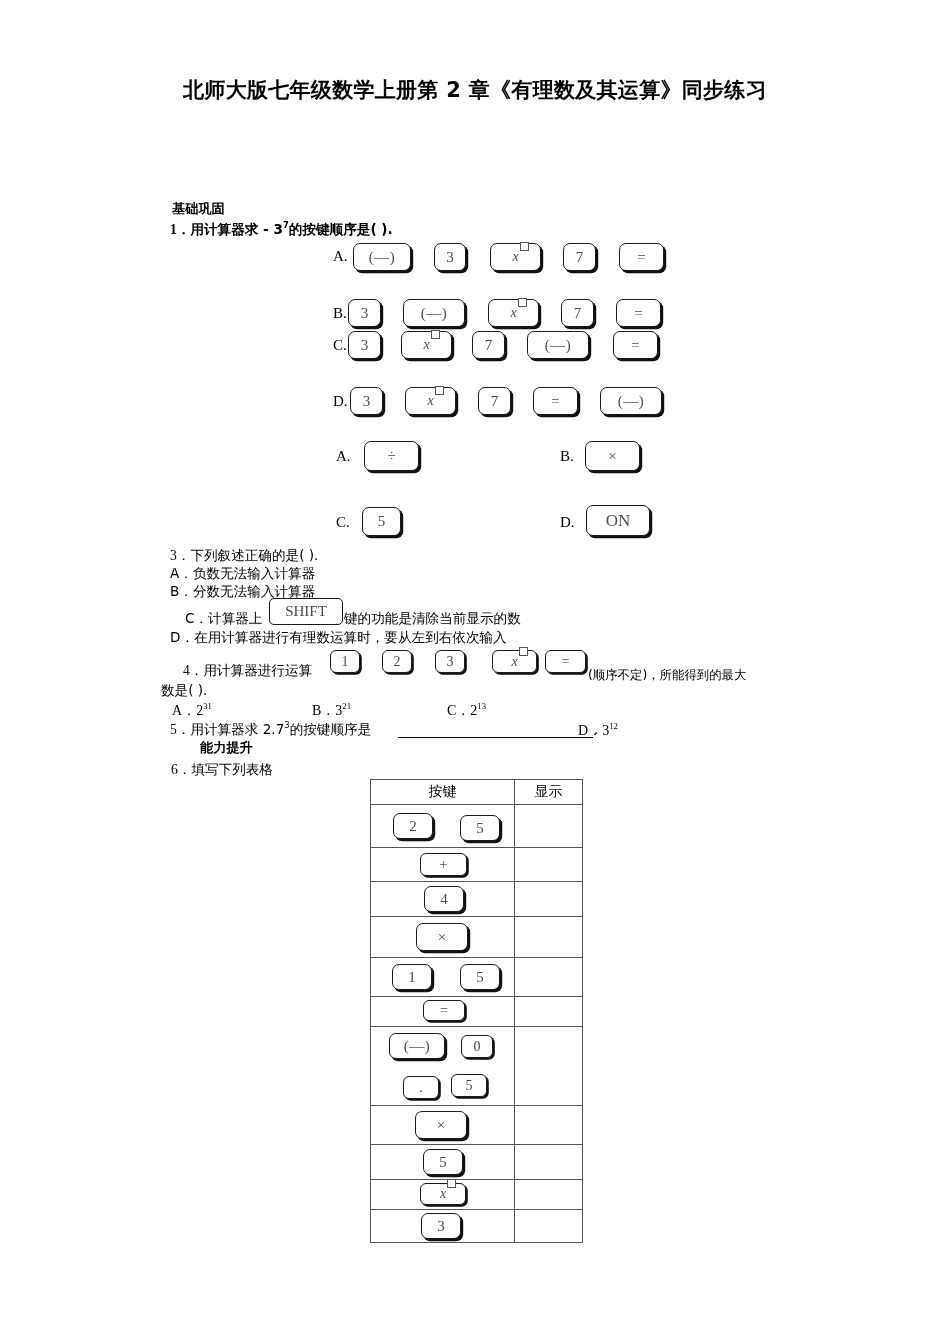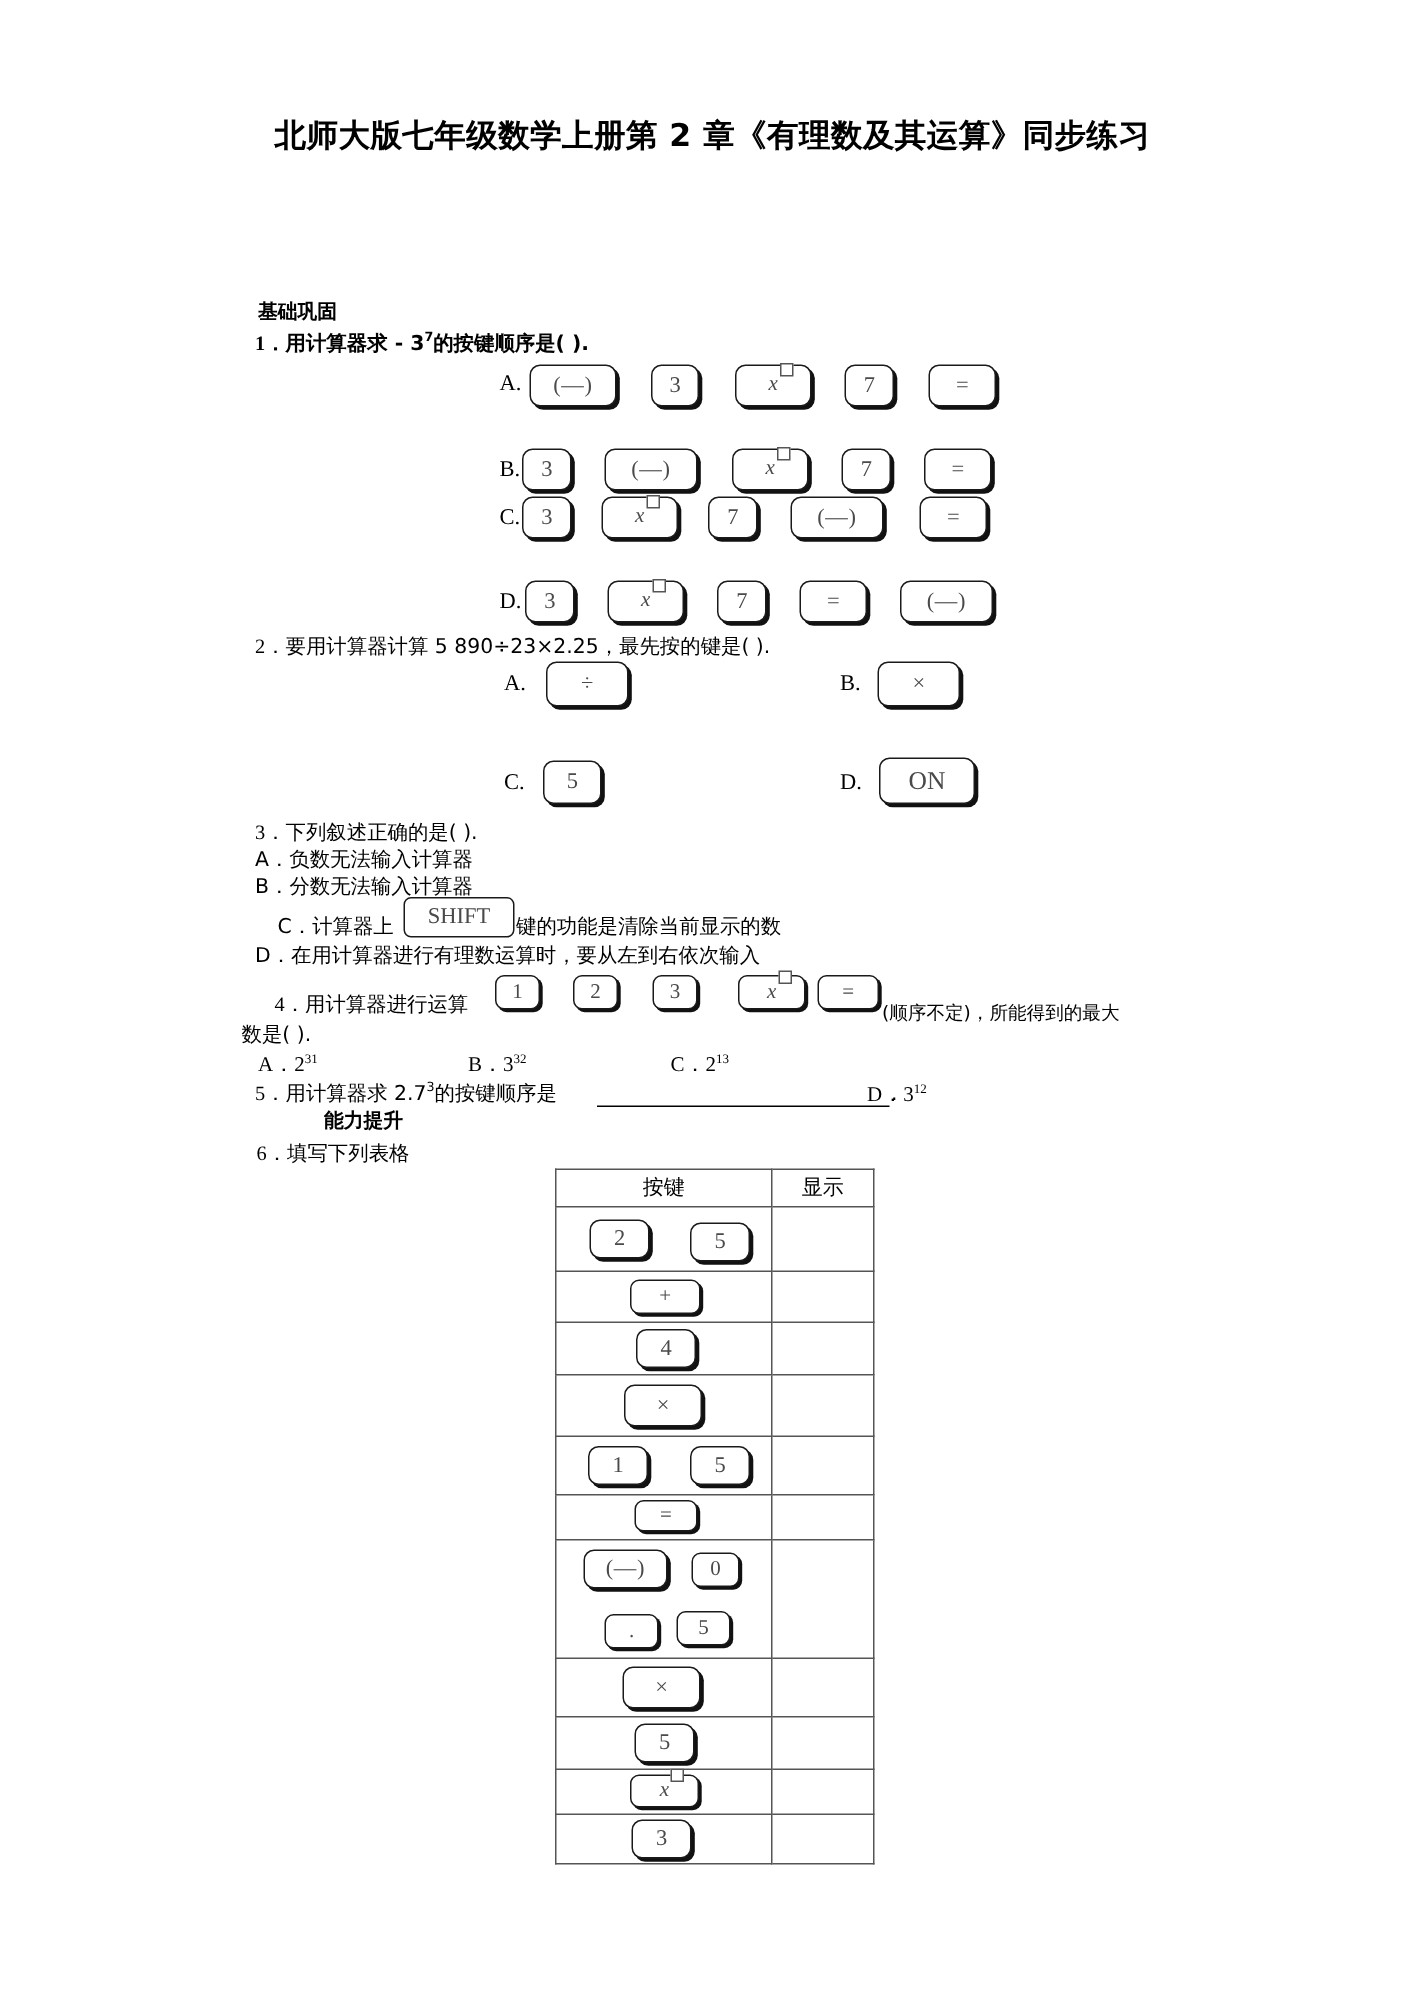--- a/index.html
+++ b/index.html
@@ -185,23 +185,20 @@
   <div class="key lg" style="left:350px; top:387px; width:33px;">3</div>
   <div class="key lg" style="left:405px; top:387px; width:51px;">
       <i class="xsup">x</i>
     </div>
   <div class="key lg" style="left:478px; top:387px; width:33px;">7</div>
   <div class="key lg" style="left:533px; top:387px; width:45px;">=</div>
   <div class="key lg" style="left:600px; top:387px; width:62px;">
       <span class="paren-minus">(—)</span>
     </div>
 
-  <div class="txt" style="left:170px; top:424px;">
-    <span class="serifnum">2．</span><span>要用计算器计算 5 890÷23×2.25，最先按的键是(    ).</span>
-  </div>
 
   <div class="txt opt-letter" style="left:336px; top:449px;">A.</div>
   <div class="key lg" style="left:364px; top:441px; width:55px; height:30px;">÷</div>
 
   <div class="txt opt-letter" style="left:560px; top:449px;">B.</div>
   <div class="key lg" style="left:585px; top:441px; width:55px; height:30px;">×</div>
 
   <div class="txt opt-letter" style="left:336px; top:515px;">C.</div>
   <div class="key lg" style="left:362px; top:507px; width:39px; height:29px;">5</div>
 
@@ -230,36 +227,36 @@
       <i class="xsup">x</i>
     </div>
   <div class="key sm" style="left:545px; top:650px; width:41px;">=</div>
   <div class="txt" style="left:588px; top:668px; font-size:12.4px;">(顺序不定)，所能得到的最大</div>
   <div class="txt" style="left:161px; top:683px;">数是(    ).</div>
 
   <div class="txt serifnum" style="left:172px; top:704px; font-size:14px;">
     <span>A．</span><span>2</span><sup>31</sup>
   </div>
   <div class="txt serifnum" style="left:312px; top:704px; font-size:14px;">
-    <span>B．</span><span>3</span><sup>32</sup>
+    <span>B．</span><span>3</span><sup>21</sup>
   </div>
   <div class="txt serifnum" style="left:447px; top:704px; font-size:14px;">
     <span>C．</span><span>2</span><sup>13</sup>
   </div>
   <div class="txt serifnum" style="left:578px; top:704px; font-size:14px;margin-top:20px;">
     <span>D．</span><span>3</span><sup>12</sup>
   </div>
 
   <div class="txt" style="left:170px; top:722px;">
     <span class="serifnum">5．</span><span>用计算器求 2.7</span><sup>3</sup><span>的按键顺序是</span>
   </div>
   <div class="blank-line" style="left:398px; top:737px; width:195px;"></div>
   <div class="txt" style="left:594px; top:722px;">.</div>
 
-  <div class="txt bold-head" style="left:188px; top:741px;padding-left:28px;">能力提升</div>
+  <div class="txt bold-head" style="left:172px; top:741px;padding-left:28px;">能力提升</div>
 
   <div class="txt" style="left:171px; top:762px;">
     <span class="serifnum">6．</span><span>填写下列表格</span>
   </div>
 
   <table class="tbl" style="left:370px; top:779px; width:210px;">
     <thead>
       <tr>
         <th class="c-keys">按键</th>
         <th class="c-disp">显示</th>

